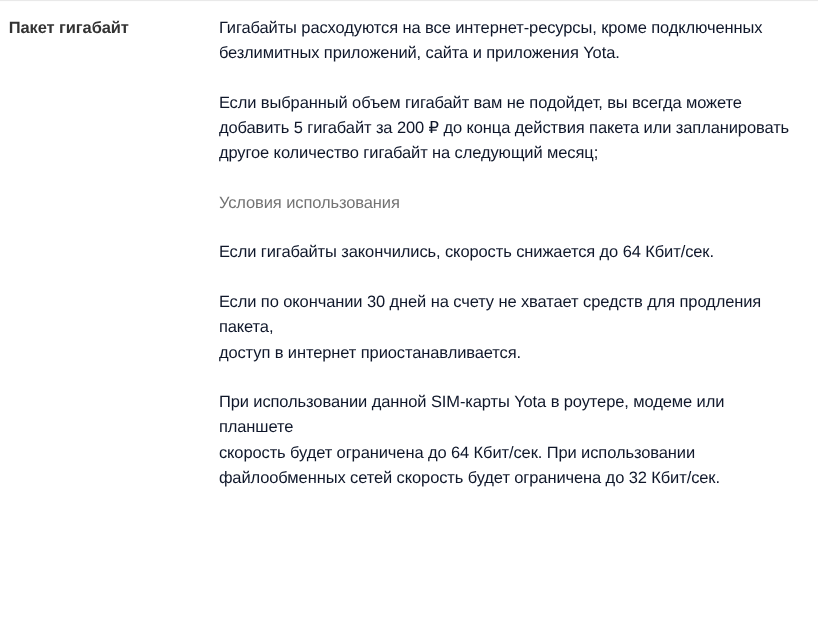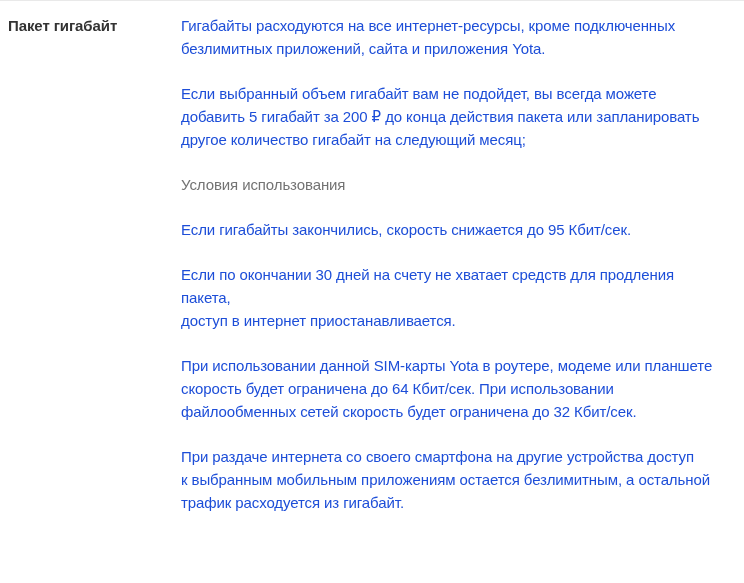--- a/index.html
+++ b/index.html
@@ -14,20 +14,21 @@
     color: #3d3d3d;
     overflow: hidden;
     box-sizing: border-box;
   }
   .row {
     display: flex;
     align-items: flex-start;
     border-top: 1px solid #e9e9e9;
     padding: 13px 20px 0 8px;
     box-sizing: border-box;
+    gap: 18px;
   }
   .label-col {
     width: 173px;
     flex: 0 0 173px;
   }
   .row-title {
     margin: 0;
     font-size: 15px;
     line-height: 23px;
     font-weight: bold;
@@ -37,43 +38,40 @@
   .content-col {
     flex: 1 1 auto;
     min-width: 0;
   }
   .content-col p {
     margin: 0 0 22px 0;
     font-size: 15px;
     line-height: 23px;
     letter-spacing: -0.1px;
     white-space: pre-line;
-    color: #1d4ed8;
+    color: #0f172a;
   }
   .content-col p.muted {
     color: #737373;
   }
 </style>
 </head>
 <body>
 
 <div class="row">
   <div class="label-col">
     <h3 class="row-title">Пакет гигабайт</h3>
   </div>
   <div class="content-col">
     <p>Гигабайты расходуются на все интернет-ресурсы, кроме подключенных
 безлимитных приложений, сайта и приложения Yota.</p>
     <p>Если выбранный объем гигабайт вам не подойдет, вы всегда можете
 добавить 5 гигабайт за 200 ₽ до конца действия пакета или запланировать
 другое количество гигабайт на следующий месяц;</p>
     <p class="muted">Условия использования</p>
-    <p>Если гигабайты закончились, скорость снижается до 95 Кбит/сек.</p>
+    <p>Если гигабайты закончились, скорость снижается до 64 Кбит/сек.</p>
     <p>Если по окончании 30 дней на счету не хватает средств для продления пакета,
 доступ в интернет приостанавливается.</p>
     <p>При использовании данной SIM-карты Yota в роутере, модеме или планшете
 скорость будет ограничена до 64 Кбит/сек. При использовании
 файлообменных сетей скорость будет ограничена до 32 Кбит/сек.</p>
-    <p>При раздаче интернета со своего смартфона на другие устройства доступ
-к выбранным мобильным приложениям остается безлимитным, а остальной
-трафик расходуется из гигабайт.</p>
   </div>
 </div>
 
 </body></html>

